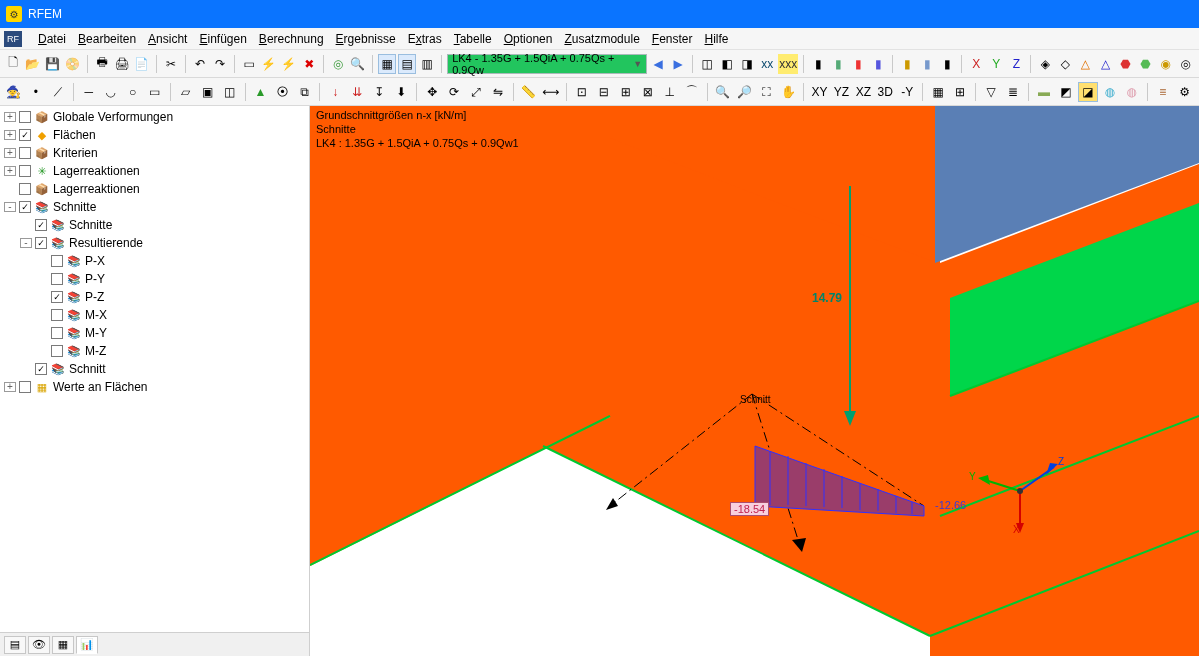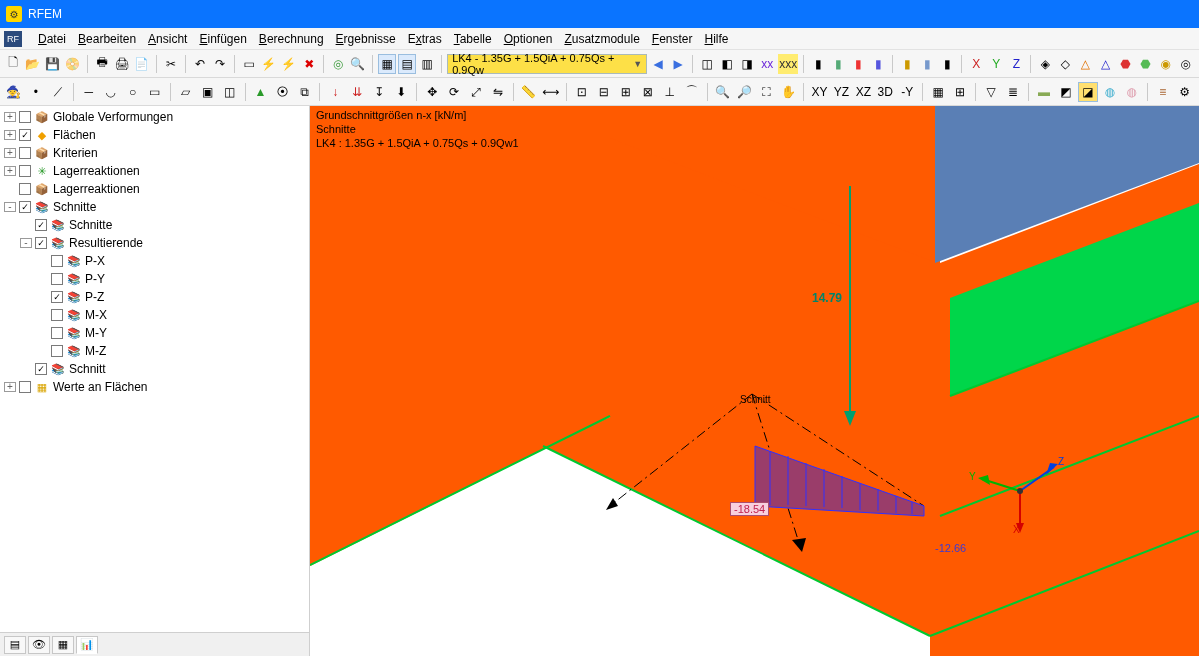--- a/index.html
+++ b/index.html
@@ -9,21 +9,21 @@
 .titlebar .icon { width: 16px; height: 16px; background: #ffd700; border-radius: 2px; margin-right: 6px; display:flex;align-items:center;justify-content:center;font-size:10px;color:#333; }
 
 .menubar { background: #f6f6f6; border-bottom: 1px solid #e2e2e2; height: 22px; display: flex; align-items: center; padding: 0 4px; gap: 4px; font-size: 12px; }
 .menubar .logo { width: 18px; height: 16px; background: #2b4a7c; margin-right: 6px; display:flex;align-items:center;justify-content:center;color:#fff;font-size:9px;}
 .menubar .item { padding: 2px 6px; cursor: default; }
 .menubar .item u { text-decoration: underline; }
 
 .toolbar { background: #f6f6f6; border-bottom: 1px solid #d9d9d9; height: 28px; display: flex; align-items: center; padding: 2px 4px; gap: 2px; overflow:hidden;}
 .toolbar .btn { width: 20px; height: 20px; display: flex; align-items: center; justify-content: center; border: 1px solid transparent; font-size: 12px; cursor: default; }
 .toolbar .sep { width: 1px; height: 18px; background: #c9c9c9; margin: 0 3px; }
-.toolbar .combo { border: 1px solid #aababa; background: #fde047; height: 20px; font-size: 11px; padding: 0 4px; display: flex; align-items: center; min-width: 200px; }
+.toolbar .combo { border: 1px solid #aababa; background: #22c55e; height: 20px; font-size: 11px; padding: 0 4px; display: flex; align-items: center; min-width: 200px; }
 .toolbar .combo .arrow { margin-left: auto; font-size: 9px; color: #555; }
 .toolbar .btn.pressed { background: #dbeafc; border-color: #9abedf; }
 
 .workspace { display: flex; height: calc(656px - 28px - 22px - 28px - 28px); }
 
 .navigator { width: 310px; background: #f6f6f6; border-right: 1px solid #cfcfcf; display: flex; flex-direction: column; }
 .nav-header { background: #e9e9e9; border-bottom: 1px solid #cfcfcf; height: 22px; display: flex; align-items: center; padding: 0 6px; font-size: 11px; color: #333; position: relative;}
 .nav-header .pin { margin-left: auto; font-size: 11px; color:#555; padding:0 4px;}
 .nav-header .close { font-size: 11px; color:#555; padding:0 4px;}
 .tree { flex: 1; background: #fff; overflow: auto; padding: 2px 0; font-size: 12px; }
@@ -93,21 +93,21 @@
   <span class="combo">
     <span>LK4 - 1.35G + 1.5QiA + 0.75Qs + 0.9Qw</span>
     <span class="arrow">▼</span>
   </span>
   <span class="btn" style="color:#3a6fe0">◀</span>
   <span class="btn" style="color:#3a6fe0">▶</span>
   <span class="sep"></span>
   <span class="btn">◫</span>
   <span class="btn">◧</span>
   <span class="btn">◨</span>
-  <span class="btn" style="color:#6d28d9">xx</span>
+  <span class="btn" style="color:#0c4a6e">xx</span>
   <span class="btn" style="background:#ffec70;color:#333">xxx</span>
   <span class="sep"></span>
   <span class="btn">▮</span>
   <span class="btn" style="color:#5a7">▮</span>
   <span class="btn" style="color:#e33">▮</span>
   <span class="btn" style="color:#55d">▮</span>
   <span class="sep"></span>
   <span class="btn" style="color:#c90">▮</span>
   <span class="btn" style="color:#79c">▮</span>
   <span class="btn">▮</span>
@@ -358,19 +358,19 @@
 
     <div class="overlay-text">
       <div>Grundschnittgrößen n-x [kN/m]</div>
       <div>Schnitte</div>
       <div>LK4 : 1.35G + 1.5QiA + 0.75Qs + 0.9Qw1</div>
     </div>
 
     <div class="result-label" style="top:288px;left:430px;font-size:10px;color:#000">Schnitt</div>
     <div class="result-label green" style="top:185px;left:502px;font-size:12px">14.79</div>
     <div class="result-label boxed" style="top:396px;left:420px">-18.54</div>
-    <div class="result-label blue" style="top:436px;left:625px">-12.66</div>
+    <div class="result-label blue" style="top:393px;left:625px">-12.66</div>
 
     <div class="axis-lbl" style="top:418px;left:703px;color:#d40000">X</div>
     <div class="axis-lbl" style="top:365px;left:659px;color:#00b400">Y</div>
     <div class="axis-lbl" style="top:350px;left:748px;color:#0040e0">Z</div>
   </div>
 </div>
 
 </body></html>

